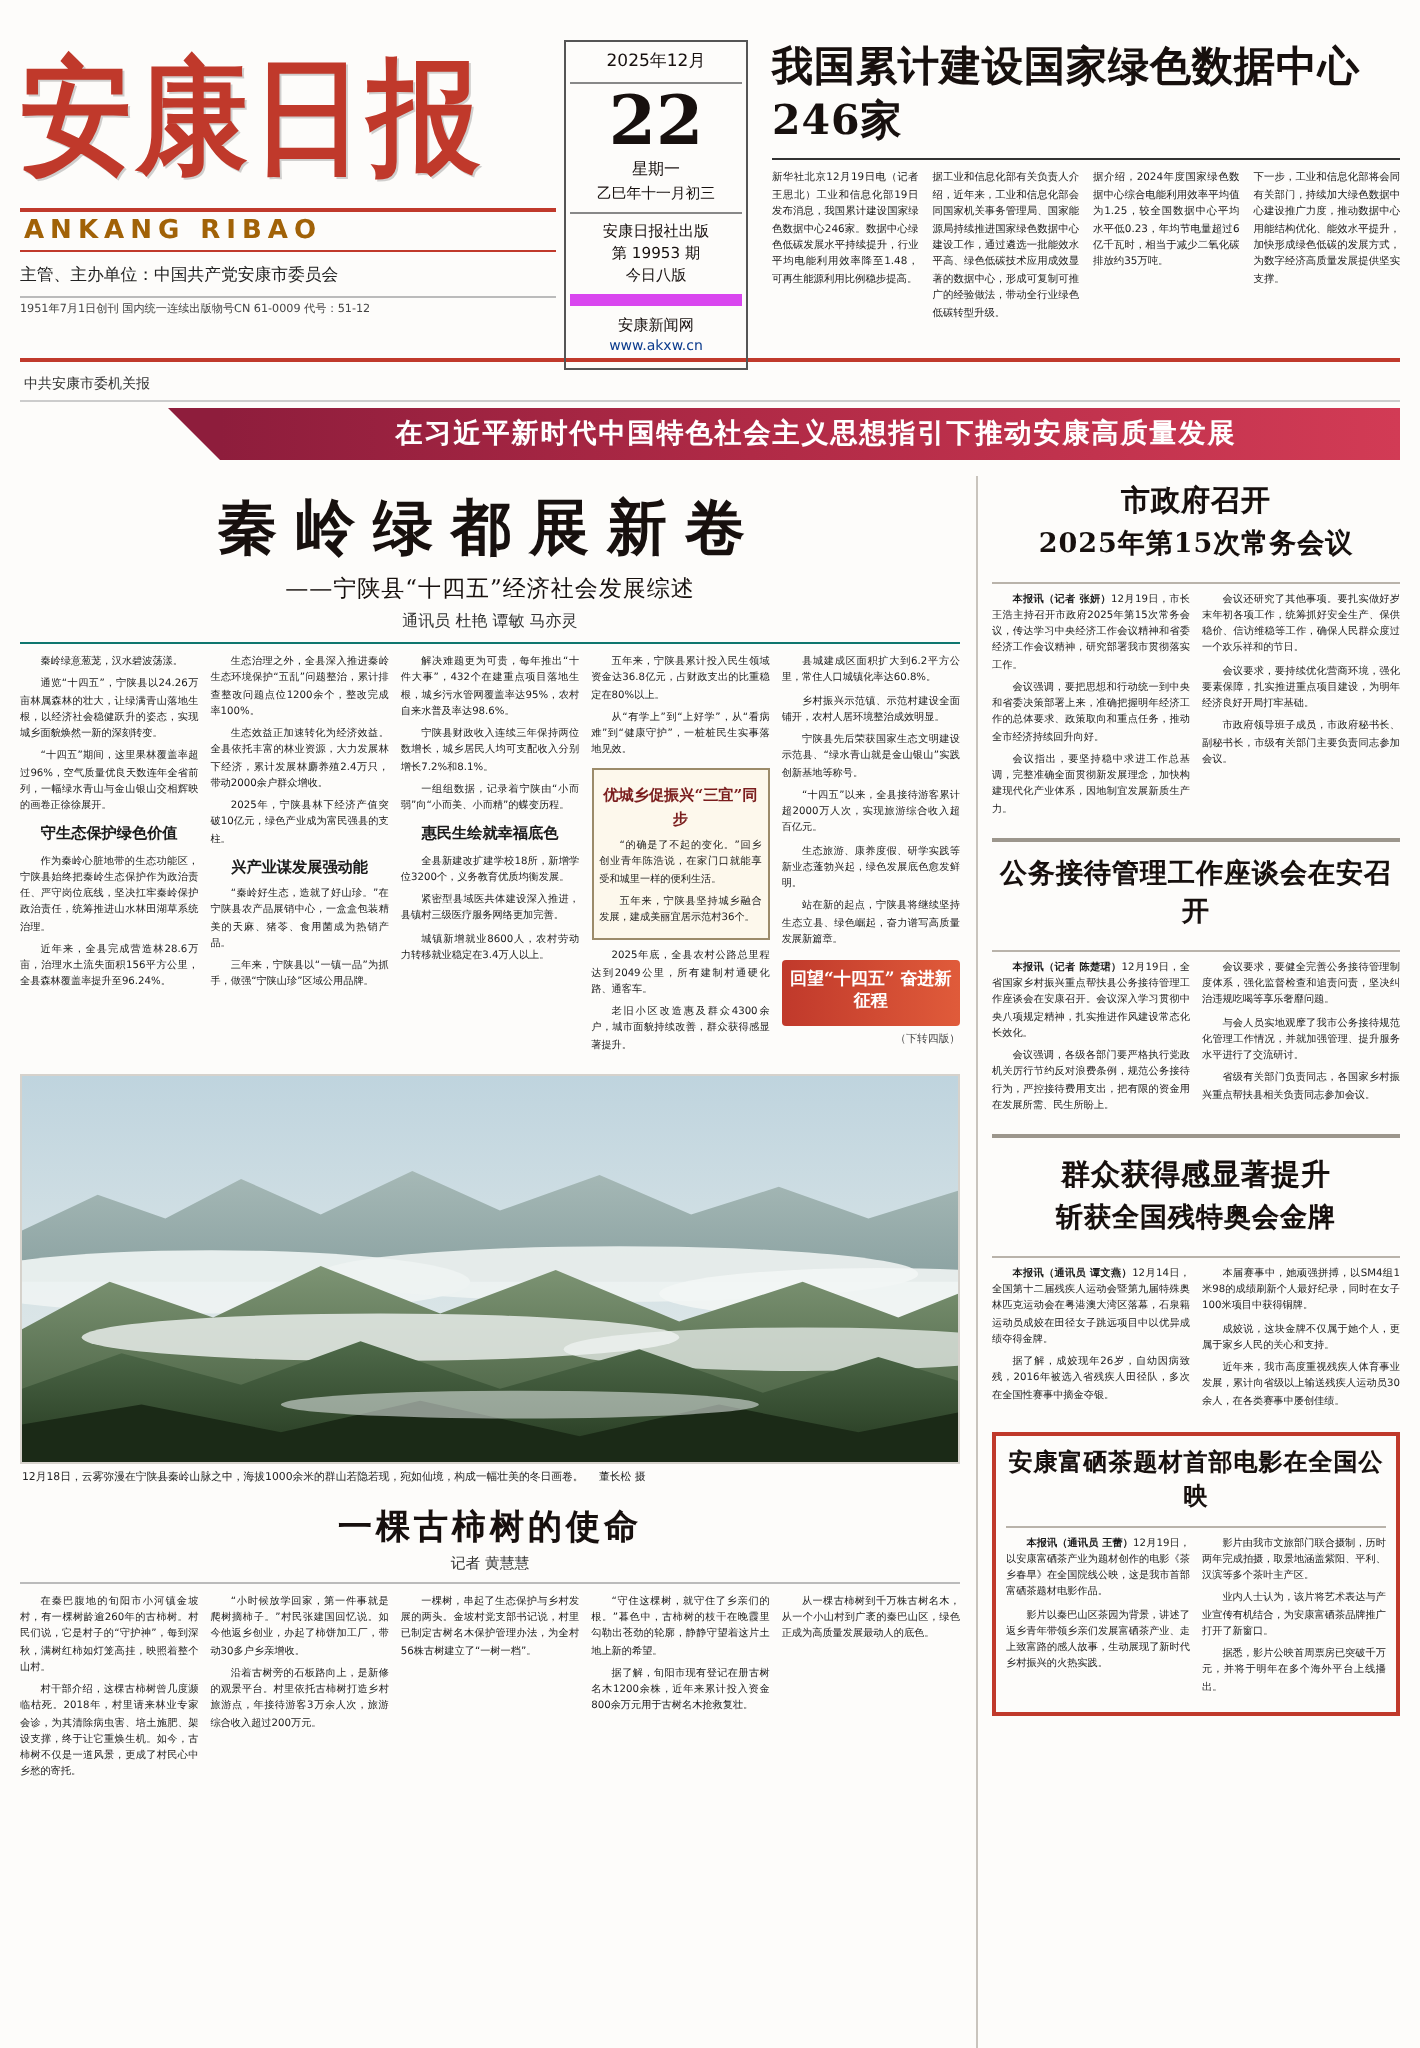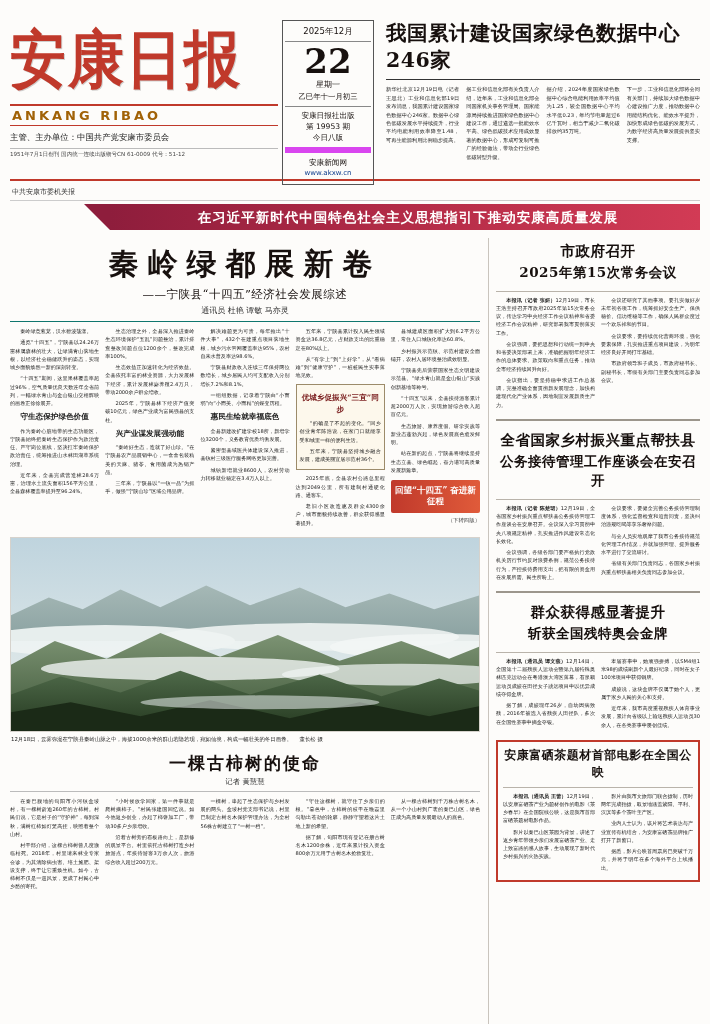--- a/index.html
+++ b/index.html
@@ -315,21 +315,20 @@
         </div>
         <div class="r-col">
           <p>会议还研究了其他事项。要扎实做好岁末年初各项工作，统筹抓好安全生产、保供稳价、信访维稳等工作，确保人民群众度过一个欢乐祥和的节日。</p>
           <p>会议要求，要持续优化营商环境，强化要素保障，扎实推进重点项目建设，为明年经济良好开局打牢基础。</p>
           <p>市政府领导班子成员，市政府秘书长、副秘书长，市级有关部门主要负责同志参加会议。</p>
         </div>
       </div>
 
       <div class="r-rule-d"></div>
 
-      <div class="r-h1">全省国家乡村振兴重点帮扶县</div>
       <div class="r-h2">公务接待管理工作座谈会在安召开</div>
       <div class="r-rule"></div>
       <div class="r-cols">
         <div class="r-col">
           <p><span class="lede">本报讯（记者 陈楚珺）</span><span>12月19日，全省国家乡村振兴重点帮扶县公务接待管理工作座谈会在安康召开。会议深入学习贯彻中央八项规定精神，扎实推进作风建设常态化长效化。</span></p>
           <p>会议强调，各级各部门要严格执行党政机关厉行节约反对浪费条例，规范公务接待行为，严控接待费用支出，把有限的资金用在发展所需、民生所盼上。</p>
         </div>
         <div class="r-col">
           <p>会议要求，要健全完善公务接待管理制度体系，强化监督检查和追责问责，坚决纠治违规吃喝等享乐奢靡问题。</p>
           <p>与会人员实地观摩了我市公务接待规范化管理工作情况，并就加强管理、提升服务水平进行了交流研讨。</p>

